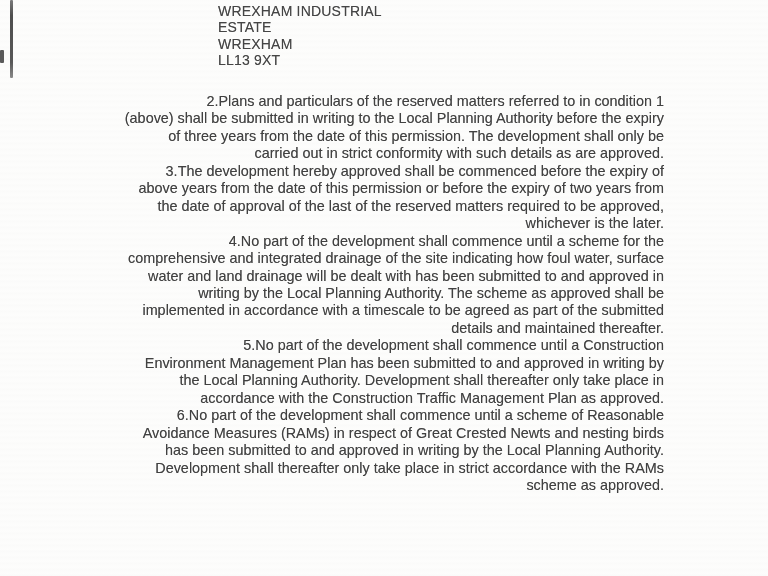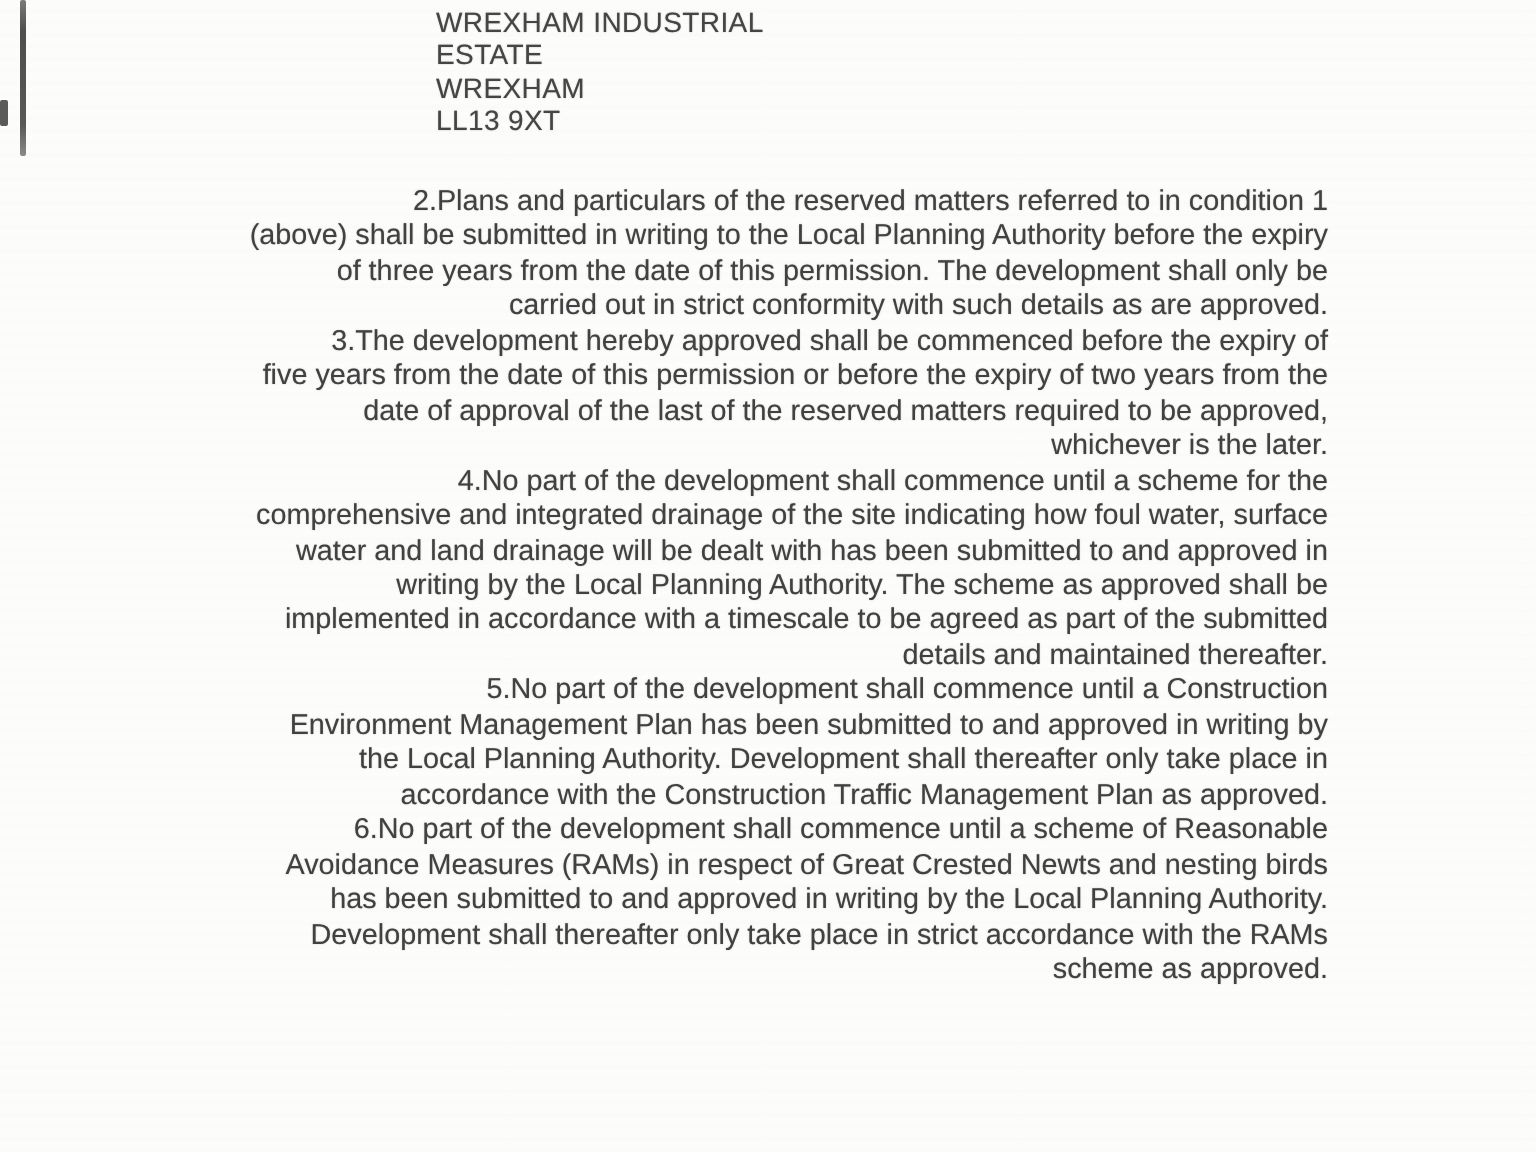--- a/index.html
+++ b/index.html
@@ -81,19 +81,19 @@
 
   <div class="address-block">
     <div>WREXHAM INDUSTRIAL</div>
     <div>ESTATE</div>
     <div>WREXHAM</div>
     <div>LL13 9XT</div>
   </div>
 
   <div class="conditions">
     <p class="condition"><span class="cond-num">2.</span><span>Plans and particulars of the reserved matters referred to in condition 1 (above) shall be submitted in writing to the Local Planning Authority before the expiry of three years from the date of this permission. The development shall only be carried out in strict conformity with such details as are approved.</span></p>
-    <p class="condition"><span class="cond-num">3.</span><span>The development hereby approved shall be commenced before the expiry of five years from the date of this permission or before the expiry of two years from the date of approval of the last of the reserved matters required to be approved, whichever is the later.</span></p>
+    <p class="condition"><span class="cond-num">3.</span><span>The development hereby approved shall be commenced before the expiry of above years from the date of this permission or before the expiry of two years from the date of approval of the last of the reserved matters required to be approved, whichever is the later.</span></p>
     <p class="condition"><span class="cond-num">4.</span><span>No part of the development shall commence until a scheme for the comprehensive and integrated drainage of the site indicating how foul water, surface water and land drainage will be dealt with has been submitted to and approved in writing by the Local Planning Authority.  The scheme as approved shall be implemented in accordance with a timescale to be agreed as part of the submitted details and maintained thereafter.</span></p>
     <p class="condition"><span class="cond-num">5.</span><span>No part of the development shall commence until a Construction Environment Management Plan has been submitted to and approved in writing by the Local Planning Authority.  Development shall thereafter only take place in accordance with the Construction Traffic Management Plan as approved.</span></p>
     <p class="condition"><span class="cond-num">6.</span><span>No part of the development shall commence until a scheme of Reasonable Avoidance Measures (RAMs) in respect of Great Crested Newts and nesting birds has been submitted to and approved in writing by the Local Planning Authority.  Development shall thereafter only take place in strict accordance with the RAMs scheme as approved.</span></p>
   </div>
 
 </div>
 
 </body></html>

